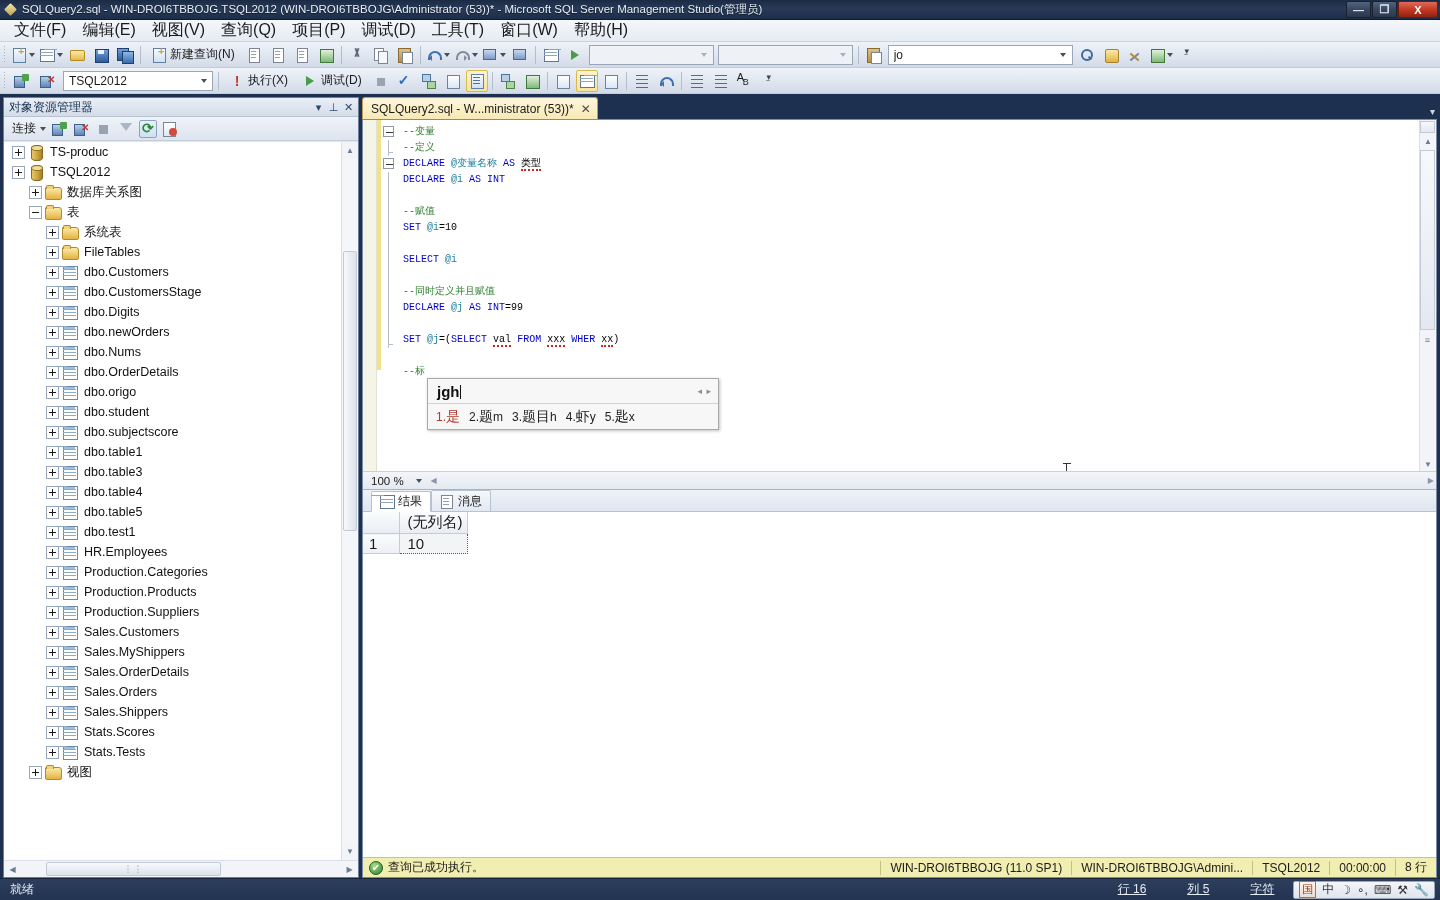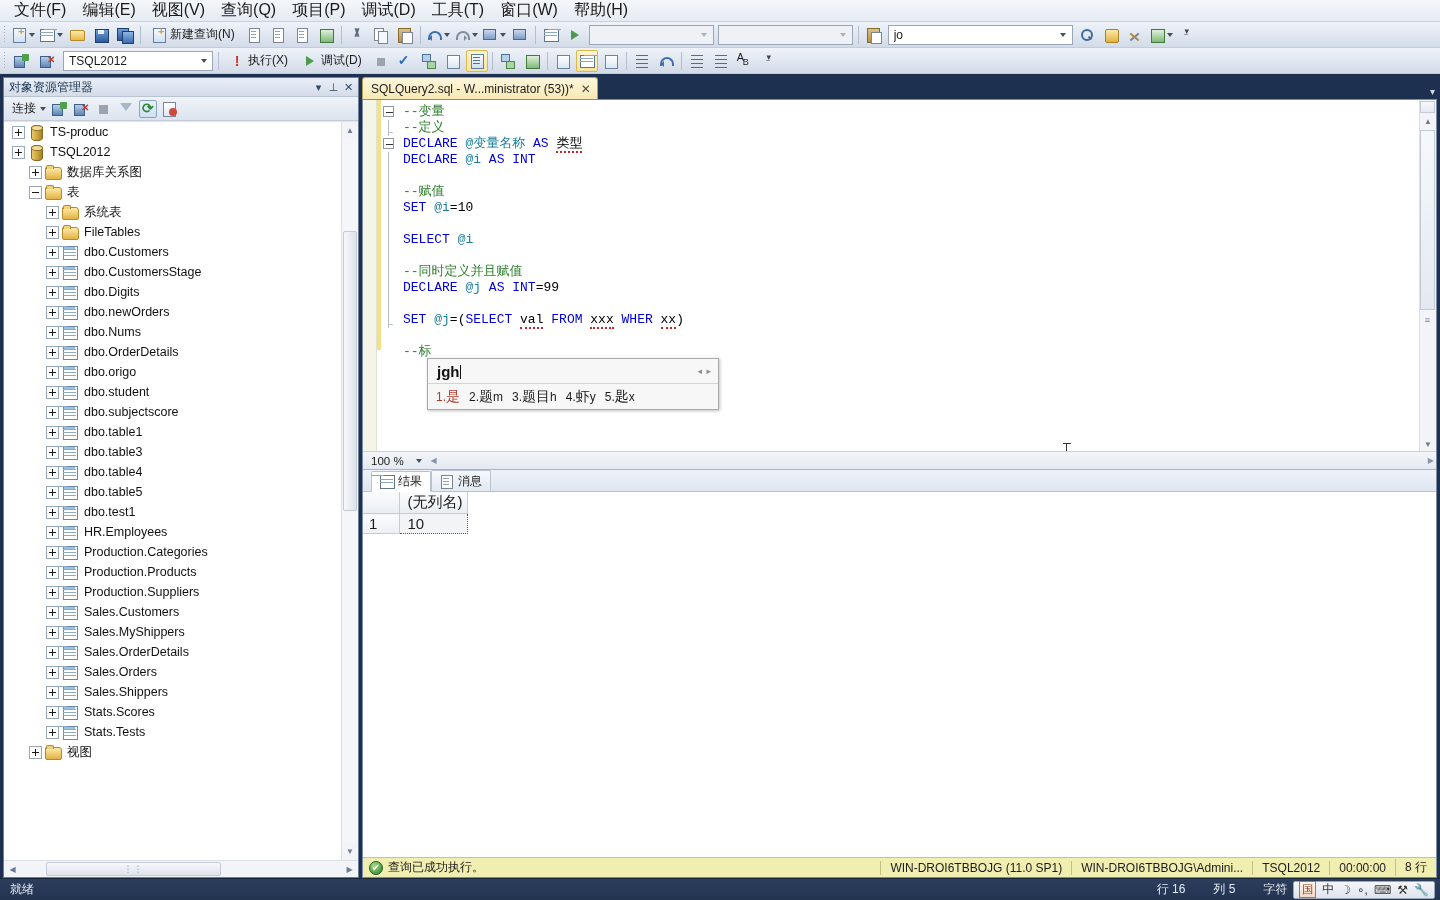--- a/index.html
+++ b/index.html
@@ -343,21 +343,21 @@
   }
   .ed-indicator {
     position:absolute; left:0; top:0; bottom:0; width: 14px;
     background: #f5f5e7; border-right:1px solid #e2e2cf;
   }
   .ed-changebar { position:absolute; left:14px; top:0; bottom:0; width: 4px; }
   .ed-changebar .yellowseg { position:absolute; left:0; width:4px; background:#f3e18a; }
   .ed-code {
     position: absolute; left: 18px; top: 4px; right: 10px;
     font-family: "Liberation Mono", "DejaVu Sans Mono", monospace;
-    font-size: 13px;
+    font-size: 10px;
     line-height: 16px;
     white-space: pre;
     color: #000;
   }
   .ed-code .line { height: 16px; position: relative; padding-left: 22px; }
   .cm { color: #2f7f2f; }
   .kw { color: #0000d0; }
   .var { color: #1b7d9c; }
   .squig { border-bottom: 2px dotted #cc2222; padding-bottom: 0px; }
   .foldbox {
@@ -473,40 +473,49 @@
   
   .appstatus {
     height: 22px; flex: none;
     background: linear-gradient(to bottom,#2c3e5c,#223450);
     display: flex; align-items: center;
     color: #e6ecf5; font-size: 12px;
     border-top: 1px solid #16243a;
     position: relative;
   }
   .appstatus .ready { padding-left: 10px; }
-  .appstatus .right { position:absolute; right:2px; display:flex; align-items:center; gap:0; }
+  .appstatus .right { position:absolute; right:2px; display:flex; align-items:center; gap:13px;text-decoration:underline; }
   .appstatus .rseg { padding: 0 14px; white-space: nowrap; }
   .ime-tray {
     display:flex; align-items:center; gap:6px;
     background: linear-gradient(to bottom,#f4f6f9,#dfe4ec);
     border:1px solid #9aa7b8; border-radius:2px;
     height:18px; padding: 0 5px; margin-left:4px; margin-right:3px;
     color:#222; font-size:12px;
   }
   .ime-tray .boxed {
     border:1px solid #c06a4a; background:linear-gradient(to bottom,#fff6ee,#f4d9c6);
     padding:0 2px; font-size:11px; color:#8a3a1a;
   }
   .ime-tray .gl { font-size:12px; color:#333; }
 </style>
 </head>
 <body>
 
 <div id="app">
 
+  <div class="titlebar">
+    <div class="tb-icon"></div>
+    <div class="tb-title">SQLQuery2.sql - WIN-DROI6TBBOJG.TSQL2012 (WIN-DROI6TBBOJG\Administrator (53))* - Microsoft SQL Server Management Studio(管理员)</div>
+    <div class="win-buttons">
+      <div class="win-btn">—</div>
+      <div class="win-btn">❐</div>
+      <div class="win-btn close">X</div>
+    </div>
+  </div>
 
   <div class="menubar">
     <div class="mi">文件(F)</div>
     <div class="mi">编辑(E)</div>
     <div class="mi">视图(V)</div>
     <div class="mi">查询(Q)</div>
     <div class="mi">项目(P)</div>
     <div class="mi">调试(D)</div>
     <div class="mi">工具(T)</div>
     <div class="mi">窗口(W)</div>

